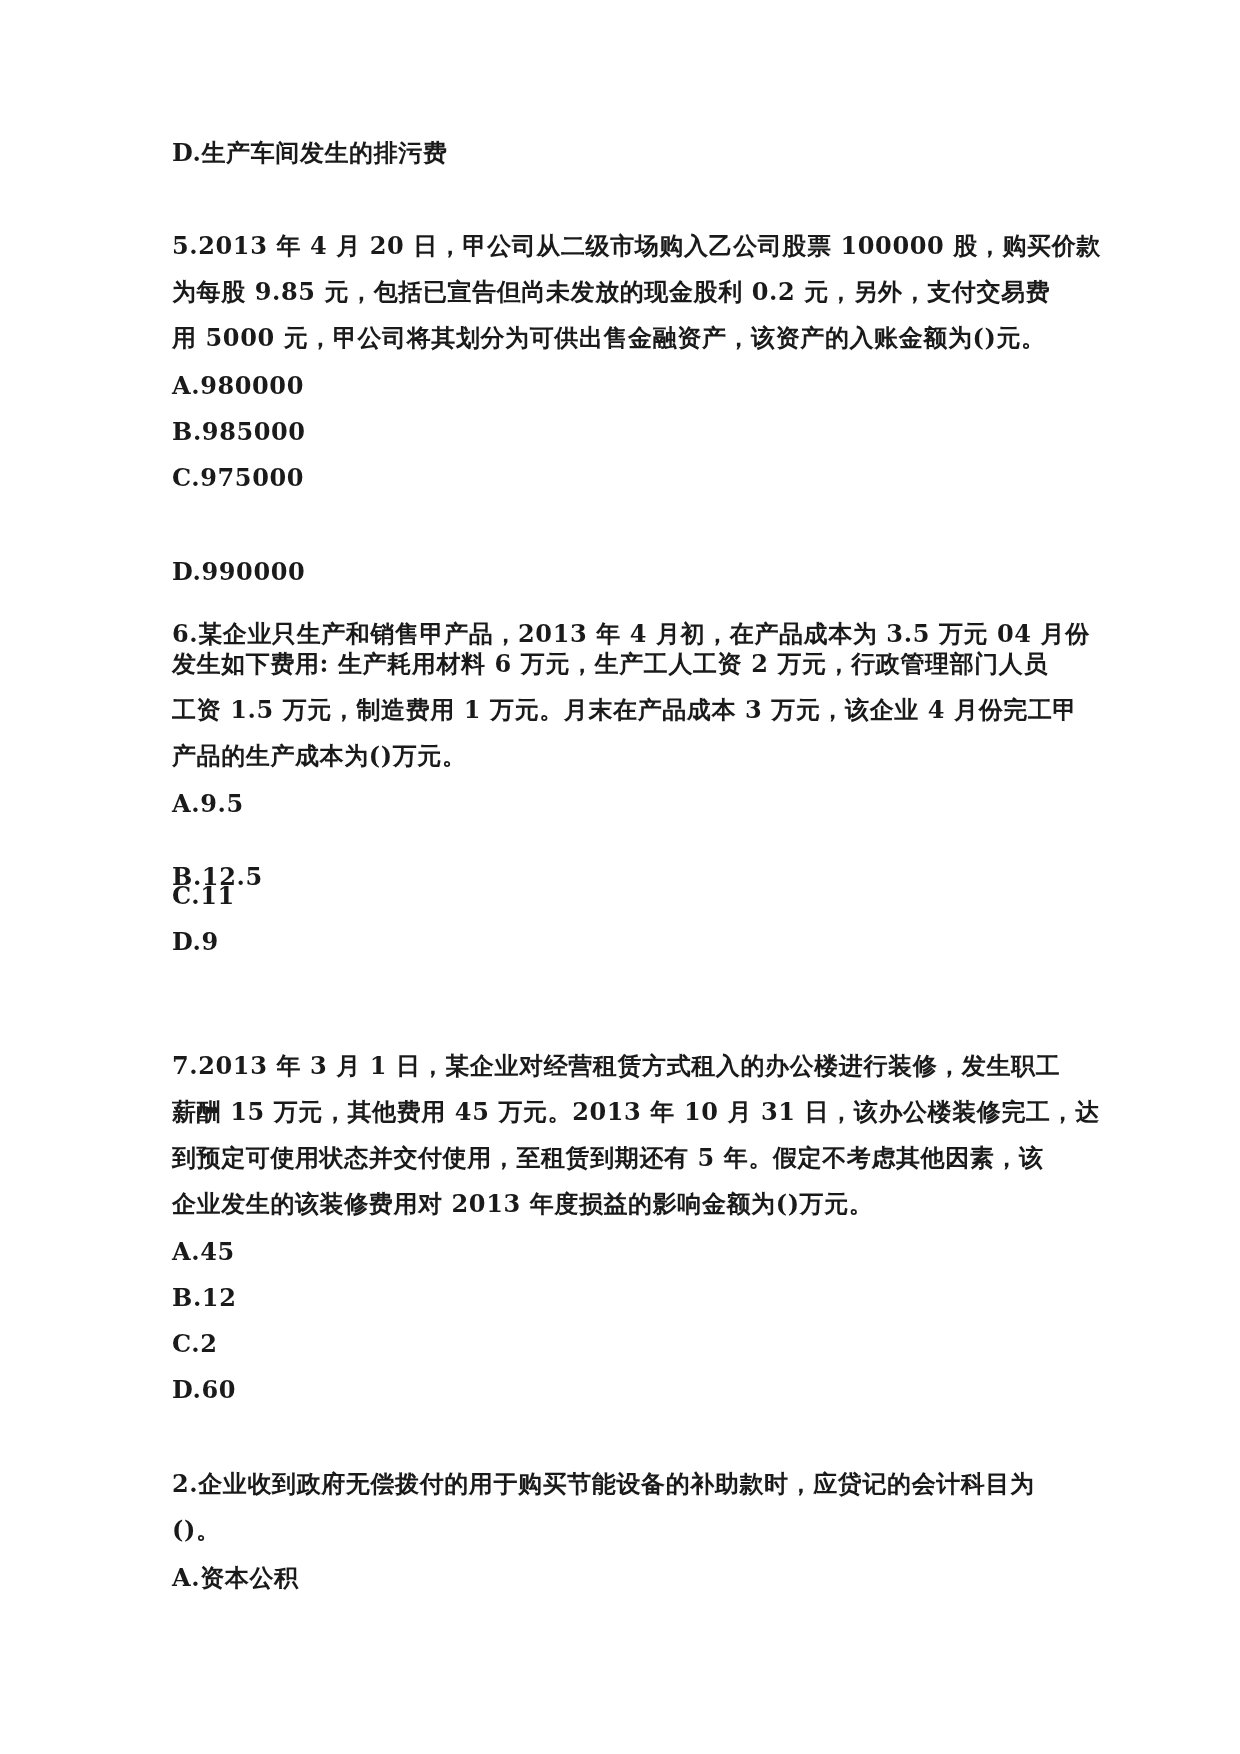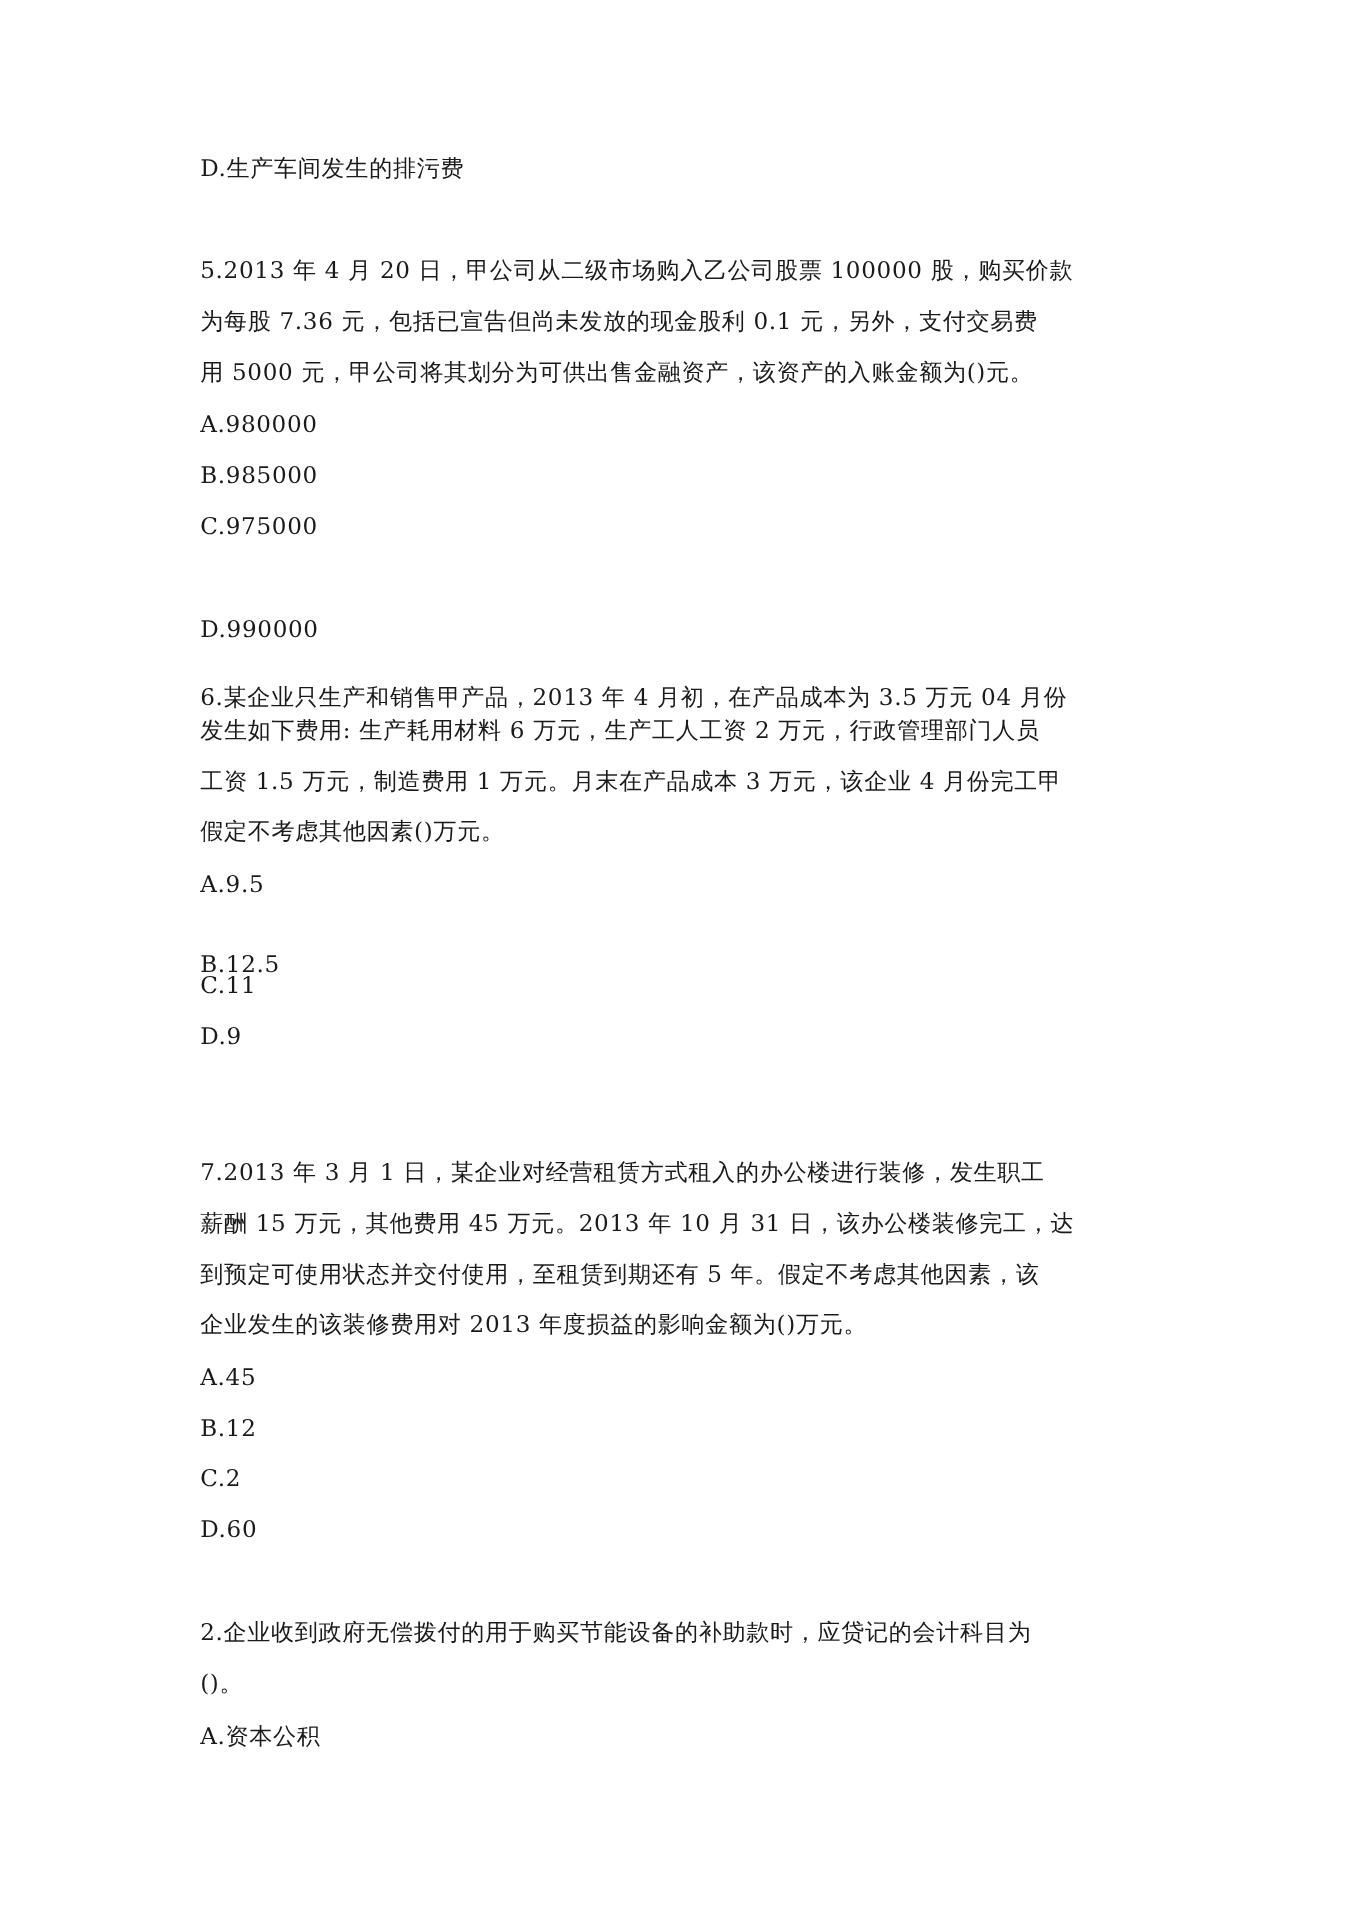--- a/index.html
+++ b/index.html
@@ -17,51 +17,52 @@
     }
     .page {
       position: absolute;
       left: 0;
       top: 0;
       width: 1240px;
       height: 1754px;
     }
     .line {
       position: absolute;
-      left: 182px;
-      font-size: 21px;
+      left: 172px;
+      font-size: 24px;
       line-height: 28px;
       white-space: nowrap;
       letter-spacing: 0.6px;
+      font-weight: bold;
     }
   </style>
 </head>
 <body>
 
 <div class="page">
 
   <div class="line" style="top:139px;">
     <span>D.</span><span>生产车间发生的排污费</span>
   </div>
 
   <div>
     <div class="line" style="top:232px;">5.2013 年 4 月 20 日，甲公司从二级市场购入乙公司股票 100000 股，购买价款</div>
-    <div class="line" style="top:278px;">为每股 7.36 元，包括已宣告但尚未发放的现金股利 0.1 元，另外，支付交易费</div>
+    <div class="line" style="top:278px;">为每股 9.85 元，包括已宣告但尚未发放的现金股利 0.2 元，另外，支付交易费</div>
     <div class="line" style="top:324px;">用 5000 元，甲公司将其划分为可供出售金融资产，该资产的入账金额为()元。</div>
     <div class="line" style="top:372px;">A.980000</div>
     <div class="line" style="top:418px;">B.985000</div>
     <div class="line" style="top:464px;">C.975000</div>
     <div class="line" style="top:510px;margin-top:48px;">D.990000</div>
   </div>
 
   <div>
     <div class="line" style="top:604px;margin-top:16px;">6.某企业只生产和销售甲产品，2013 年 4 月初，在产品成本为 3.5 万元 04 月份</div>
     <div class="line" style="top:650px;">发生如下费用: 生产耗用材料 6 万元，生产工人工资 2 万元，行政管理部门人员</div>
     <div class="line" style="top:696px;">工资 1.5 万元，制造费用 1 万元。月末在产品成本 3 万元，该企业 4 月份完工甲</div>
-    <div class="line" style="top:742px;">假定不考虑其他因素()万元。</div>
+    <div class="line" style="top:742px;">产品的生产成本为()万元。</div>
     <div class="line" style="top:790px;">A.9.5</div>
     <div class="line" style="top:836px;margin-top:27px;">B.12.5</div>
     <div class="line" style="top:882px;text-align:center;">C.11</div>
     <div class="line" style="top:928px;">D.9</div>
   </div>
 
   <div>
     <div class="line" style="top:1052px;text-align:right;">7.2013 年 3 月 1 日，某企业对经营租赁方式租入的办公楼进行装修，发生职工</div>
     <div class="line" style="top:1098px;">薪酬 15 万元，其他费用 45 万元。2013 年 10 月 31 日，该办公楼装修完工，达</div>
     <div class="line" style="top:1144px;">到预定可使用状态并交付使用，至租赁到期还有 5 年。假定不考虑其他因素，该</div>

